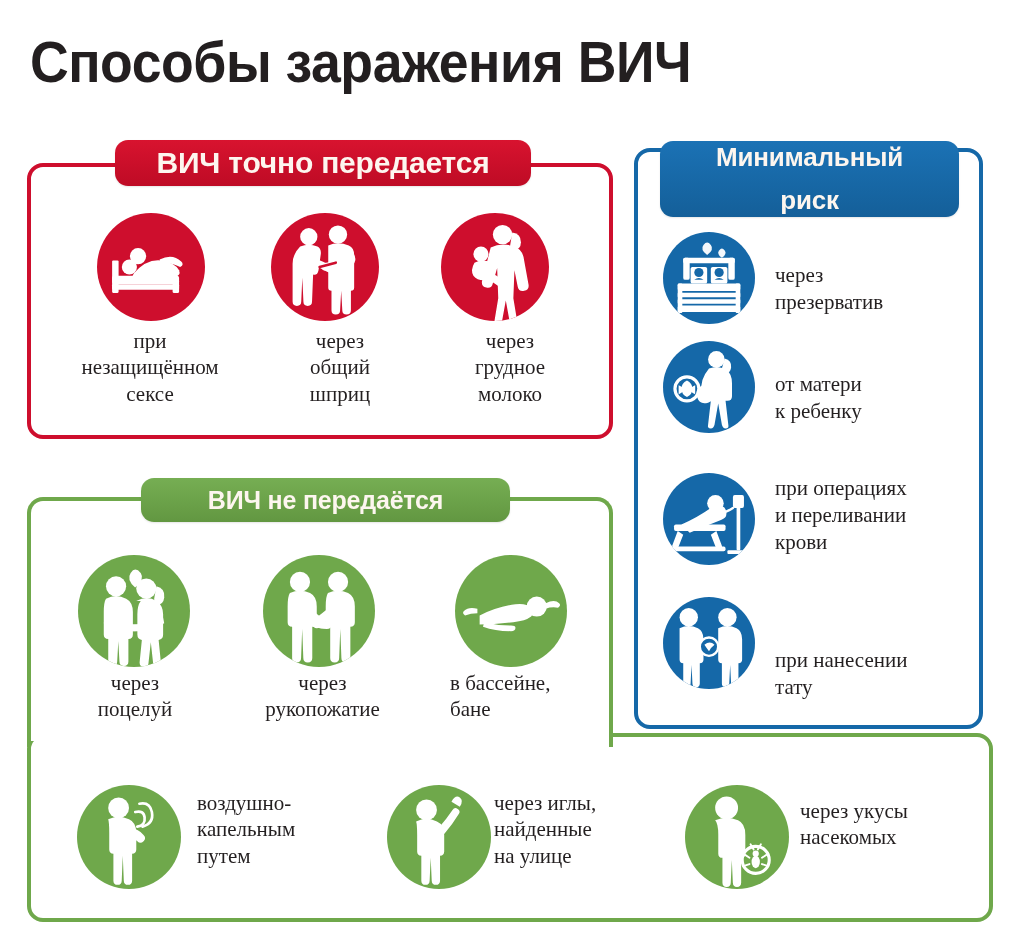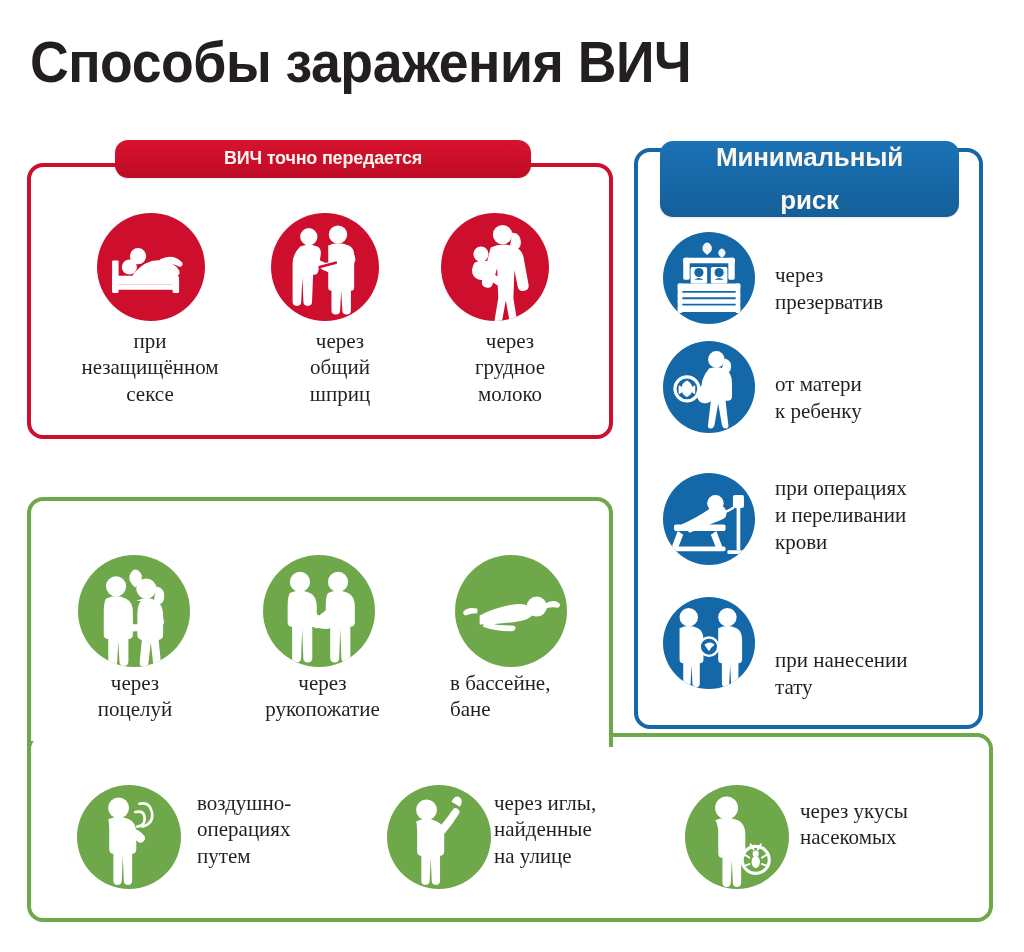--- a/index.html
+++ b/index.html
@@ -76,23 +76,23 @@
     border-radius: 13px;
     color: #fdf6ef;
     font-family: "Liberation Sans", "DejaVu Sans", sans-serif;
     font-weight: bold;
     text-align: center;
     line-height: 1.07;
     padding: 0 16px;
     box-shadow: 0 1px 2px rgba(0,0,0,.10);
   }
   .banner-red {
-    left: 115px; top: 120px; width: 416px; height: 38px;
+    left: 115px; top: 120px; width: 416px; height: 46px;
     background: linear-gradient(180deg,#D8132F 0%, #BE0B25 100%);
-    font-size: 18px;
+    font-size: 30px;
     letter-spacing: -0.2px;
   }
   .banner-blue {
     left: 660px; top: 121px; width: 299px; height: 76px;
     background: linear-gradient(180deg,#1B72B5 0%, #145F99 100%);
     font-size: 26px;
     letter-spacing: -0.2px;
     flex-direction: column;
     gap: 15px;
   }
@@ -298,20 +298,21 @@
   <div class="cap cap-left cap-b cap-b3">при операциях
 и переливании
 крови</div>
   <div class="cap cap-left cap-b cap-b4">при нанесении
 тату</div>
 
   <div class="frame-green-top"></div>
   <div class="frame-green-bot"></div>
   <div class="green-seam-a"></div>
 
+  <div class="banner banner-green">ВИЧ не передаётся</div>
 
   <div class="circle c-green" style="left:78px; top:535px; width:112px; height:112px;">
     <svg viewBox="0 0 100 100" aria-hidden="true">
       <g fill="#ffffff">
         <path d="M47 16 q4 -6 9 0 q4 6 -5 13 q-8 -7 -4 -13z"></path>
         <circle cx="34" cy="28" r="9"></circle>
         <path d="M25 39 q9 -5 18 0 q6 3 6 12 l0 20 q0 4 -4 4 l0 20 q0 4 -4 4 q-4 0 -4 -4 l-1 -18 l-1 18 q0 4 -4 4 q-4 0 -4 -4 l0 -20 q-4 0 -4 -4 l0 -20 q0 -9 2 -12z"></path>
         <circle cx="61" cy="30" r="9"></circle>
         <path d="M70 28 q8 2 7 10 q-1 7 -7 6 q-2 -1 -2 -5z"></path>
         <path d="M52 41 q10 -5 18 0 q6 4 6 12 l0 18 q0 4 -4 5 l2 20 q0 4 -4 4 q-3 0 -3 -4 l-2 -18 l-2 18 q0 4 -4 4 q-4 0 -4 -4 l2 -20 q-4 -1 -4 -5 l0 -18 q0 -8 3 -12z"></path>
@@ -393,21 +394,21 @@
         <line x1="74" y1="70" x2="80" y2="66"></line>
         <line x1="62" y1="76" x2="56" y2="78"></line>
         <line x1="74" y1="76" x2="80" y2="78"></line>
         <line x1="66" y1="62" x2="63" y2="57"></line>
         <line x1="70" y1="62" x2="73" y2="57"></line>
       </g>
     </svg>
   </div>
 
   <div class="cap cap-left cap-g4">воздушно-
-операциях
+капельным
 путем</div>
   <div class="cap cap-left cap-g5">через иглы,
 найденные
 на улице</div>
   <div class="cap cap-left cap-g6">через укусы
 насекомых</div>
 
 </div>
 
 </body></html>

